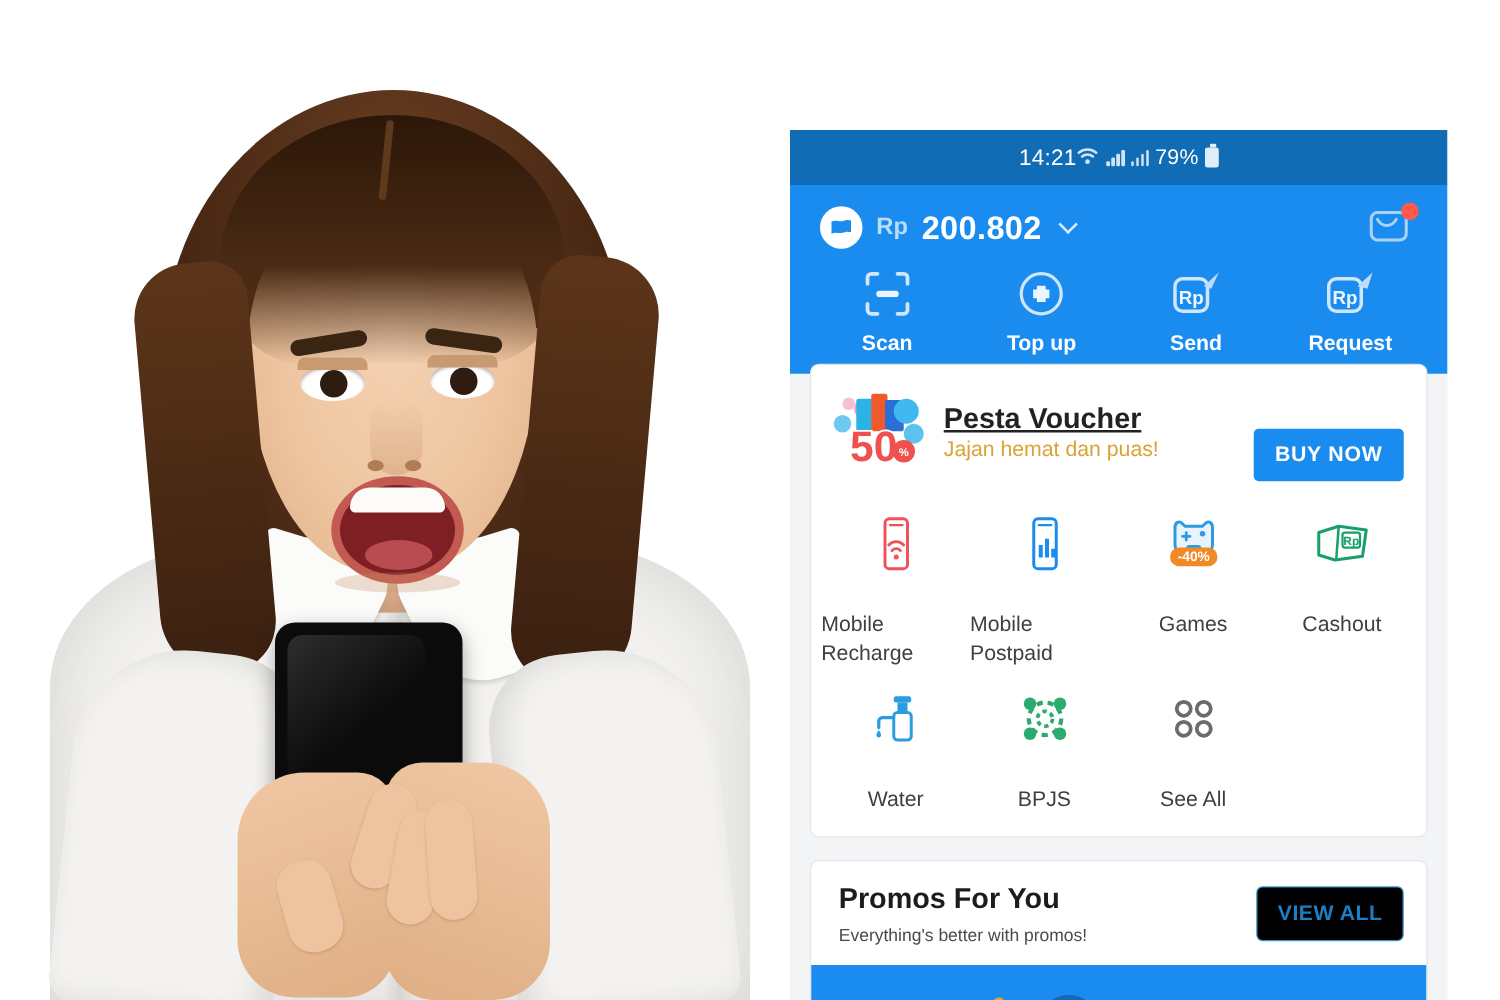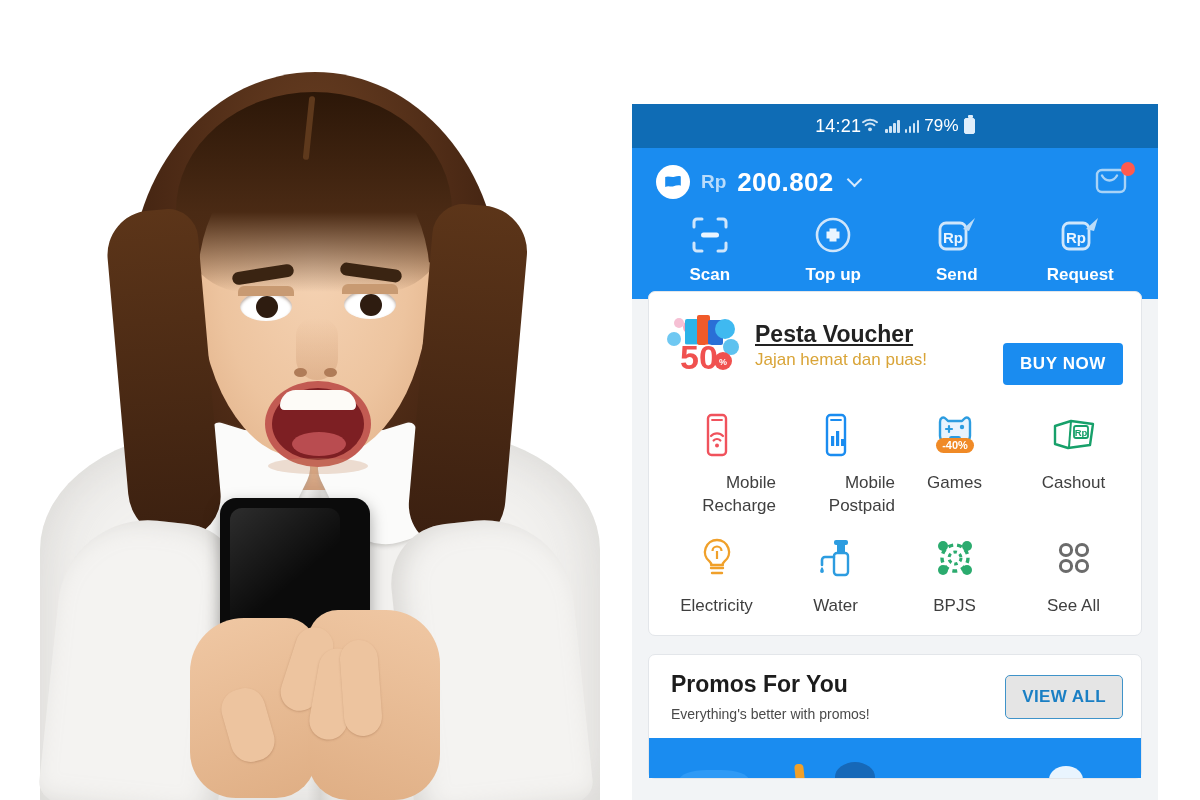--- a/index.html
+++ b/index.html
@@ -175,28 +175,28 @@
   .v-sub { font-size:17px; color:#d9a437; margin-top:3px; }
   .buy-now {
     background:#1a8cf0; color:#fff; border:none; border-radius:4px;
     font-size:17px; font-weight:700; letter-spacing:.6px;
     padding: 11px 17px; cursor:pointer; font-family:"Liberation Sans", sans-serif;margin-top:37px;
   }
 
   .grid { display:grid; grid-template-columns: repeat(4,1fr); padding: 4px 8px 18px 8px; row-gap: 6px; }
   .tile { display:flex; flex-direction:column; align-items:center; padding-top:8px; cursor:pointer; }
   .tile .ti { height:52px; display:flex; align-items:center; justify-content:center; }
-  .tile .tl { margin-top:10px; font-size:17px; color:#3f3f3f; text-align:right; line-height:1.38; }
+  .tile .tl { margin-top:27px; font-size:17px; color:#3f3f3f; text-align:left; line-height:1.38; }
 
   .promos-card { margin-top:18px; }
   .promos-head { display:flex; align-items:center; justify-content:space-between; padding:16px 18px 16px 22px; }
   .p-title { font-size:23px; font-weight:700; color:#1c1c1c; }
   .p-sub { font-size:14px; color:#4a4a4a; margin-top:8px; }
   .view-all {
-    border:1.6px solid #3f93c9; color:#1a7fc4; background:#e5e5e5;
+    border:1.6px solid #3f93c9; color:#1a7fc4; background:#000000;
     border-radius:5px; font-size:17px; font-weight:700; letter-spacing:.4px;
     padding:11px 16px; cursor:pointer; font-family:"Liberation Sans", sans-serif;
   }
   .promo-banner { height:40px; background:#1a8cf0; position:relative; overflow:hidden; }
   .pb-a { position:absolute; left:186px; bottom:-14px; width:40px; height:30px; background:#1668b8; border-radius:50% 50% 0 0; }
   .pb-b { position:absolute; left:30px; bottom:-18px; width:70px; height:26px; background:#2f9af6; border-radius:40% 40% 0 0; }
   .pb-c { position:absolute; left:146px; bottom:-4px; width:9px; height:18px; background:#f0a02a; border-radius:4px 4px 0 0; transform:rotate(-6deg); }
   .pb-d { position:absolute; right:58px; bottom:-16px; width:34px; height:28px; background:#e9f4fe; border-radius:50%; }
 </style>
 </head>
@@ -425,32 +425,20 @@
             <svg width="48" height="42" viewBox="0 0 48 42">
               <path d="M5 12l16-5 22 3-3 21-22 3-13-4z" fill="none" stroke="#17a06a" stroke-width="2.4" stroke-linejoin="round"></path>
               <path d="M21 7l-2 26" stroke="#17a06a" stroke-width="2"></path>
               <rect x="24" y="12" width="14" height="12" rx="2" fill="none" stroke="#17a06a" stroke-width="1.8"></rect>
               <text x="31" y="22" font-family="Liberation Sans, sans-serif" font-size="9.5" font-weight="bold" fill="#17a06a" text-anchor="middle">Rp</text>
             </svg>
           </span>
           <span class="tl">Cashout</span>
         </div>
 
-        <div class="tile">
-          <span class="ti">
-            <svg width="38" height="46" viewBox="0 0 38 46">
-              <path d="M19 5a12 12 0 0 0-7.5 21.4c1.2 1 1.8 2.2 1.8 3.6h11.4c0-1.4.6-2.6 1.8-3.6A12 12 0 0 0 19 5z" fill="none" stroke="#f0a02a" stroke-width="2.4"></path>
-              <path d="M14.5 16a4.5 4.5 0 0 1 9 0" fill="none" stroke="#f0a02a" stroke-width="2.2"></path>
-              <line x1="19" y1="16" x2="19" y2="24" stroke="#f0a02a" stroke-width="2.2"></line>
-              <line x1="13" y1="33" x2="25" y2="33" stroke="#f0a02a" stroke-width="2.4" stroke-linecap="round"></line>
-              <line x1="14" y1="38" x2="24" y2="38" stroke="#f0a02a" stroke-width="2.4" stroke-linecap="round"></line>
-            </svg>
-          </span>
-          <span class="tl">Electricity</span>
-        </div>
 
         <div class="tile">
           <span class="ti">
             <svg width="44" height="46" viewBox="0 0 44 46">
               <rect x="20" y="5" width="14" height="5" rx="2" fill="#2c9ce0"></rect>
               <rect x="23" y="10" width="8" height="8" fill="#2c9ce0"></rect>
               <rect x="20" y="18" width="14" height="22" rx="3" fill="none" stroke="#2c9ce0" stroke-width="2.4"></rect>
               <path d="M20 22H11a3 3 0 0 0-3 3v5" fill="none" stroke="#2c9ce0" stroke-width="2.6" stroke-linecap="round"></path>
               <path d="M8 32c-2.4 3-2.4 6 0 6s2.4-3 0-6z" fill="#2c9ce0"></path>
             </svg>

